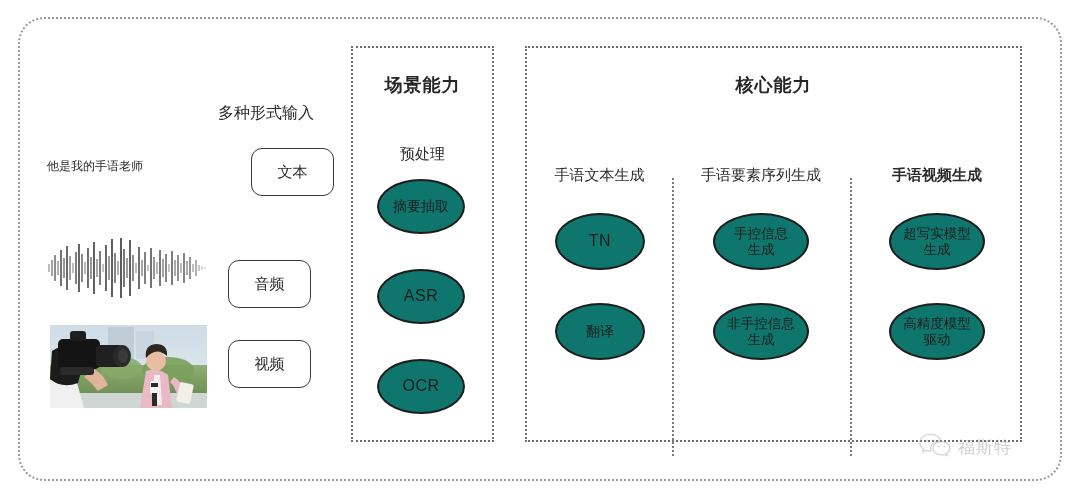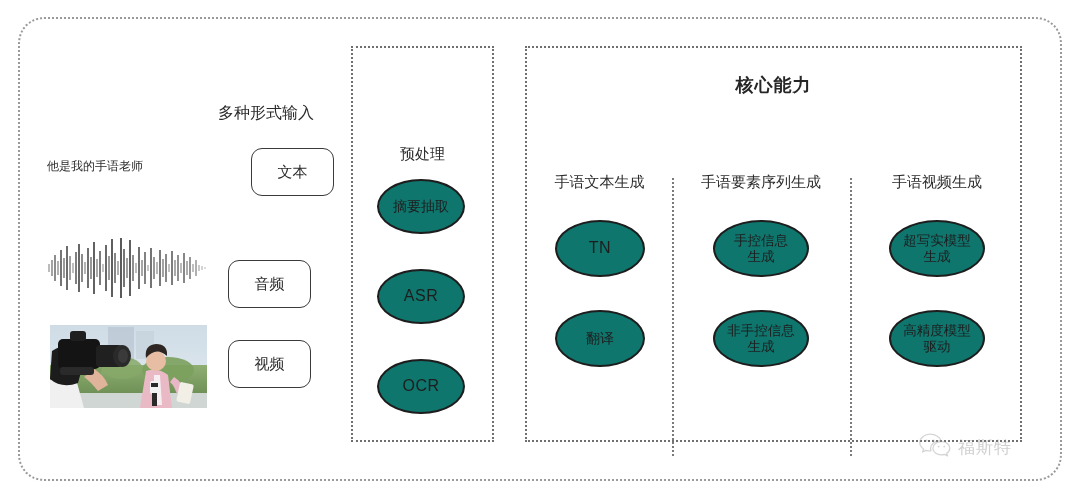--- a/index.html
+++ b/index.html
@@ -76,21 +76,21 @@
     height: 278px;
     width: 0;
     border-left: 2px dotted #7a7a7a;
   }
   .divider-1 { left: 145px; }
   .divider-2 { left: 323px; }
 
   
   .col {
     position: absolute;
-    top: 12px;
+    top: 5px;
     height: 100%;
   }
   .col-header {
     position: absolute;
     left: 0;
     right: 0;
     text-align: center;
     font-size: 15px;
     color: #2b2b2b;
     white-space: nowrap;
@@ -303,20 +303,21 @@
       <path d="M44 44 q10 6 14 16 l-10 6 q-8 -10 -14 -14 z" fill="#dfb49b"></path>
       <rect x="10" y="42" width="34" height="8" rx="3" fill="#2a2a2a"></rect>
     </svg>
   </div>
 
   <div class="chip chip-text">文本</div>
   <div class="chip chip-audio">音频</div>
   <div class="chip chip-video">视频</div>
 
   <div class="panel panel-scenario">
+    <div class="panel-title">场景能力</div>
 
     <div class="col-header" style="top:97px;">预处理</div>
 
     <div class="ellipse" style="left:24px; top:131px; width:88px; height:55px;">摘要抽取</div>
     <div class="ellipse latin" style="left:24px; top:221px; width:88px; height:55px;">ASR</div>
     <div class="ellipse latin" style="left:24px; top:311px; width:88px; height:55px;">OCR</div>
   </div>
 
   <div class="panel panel-core">
     <div class="panel-title">核心能力</div>
@@ -332,21 +333,21 @@
 
     <div class="col" style="left:145px; width:178px;">
       <div class="col-header" style="top:113px;">手语要素序列生成</div>
       <div class="ellipse small-text" style="left:41px; top:160px; width:96px; height:57px;">手控信息
 生成</div>
       <div class="ellipse small-text" style="left:41px; top:250px; width:96px; height:57px;">非手控信息
 生成</div>
     </div>
 
     <div class="col" style="left:323px; width:174px;">
-      <div class="col-header" style="top:113px;">手语视频生成</div>
+      <div class="col-header" style="top:113px;font-weight:bold;">手语视频生成</div>
       <div class="ellipse small-text" style="left:39px; top:160px; width:96px; height:57px;">超写实模型
 生成</div>
       <div class="ellipse small-text" style="left:39px; top:250px; width:96px; height:57px;">高精度模型
 驱动</div>
     </div>
   </div>
 
   <div class="watermark">
     <span class="wechat-icon">
       <svg width="34" height="26" viewBox="0 0 34 26" xmlns="http://www.w3.org/2000/svg">

